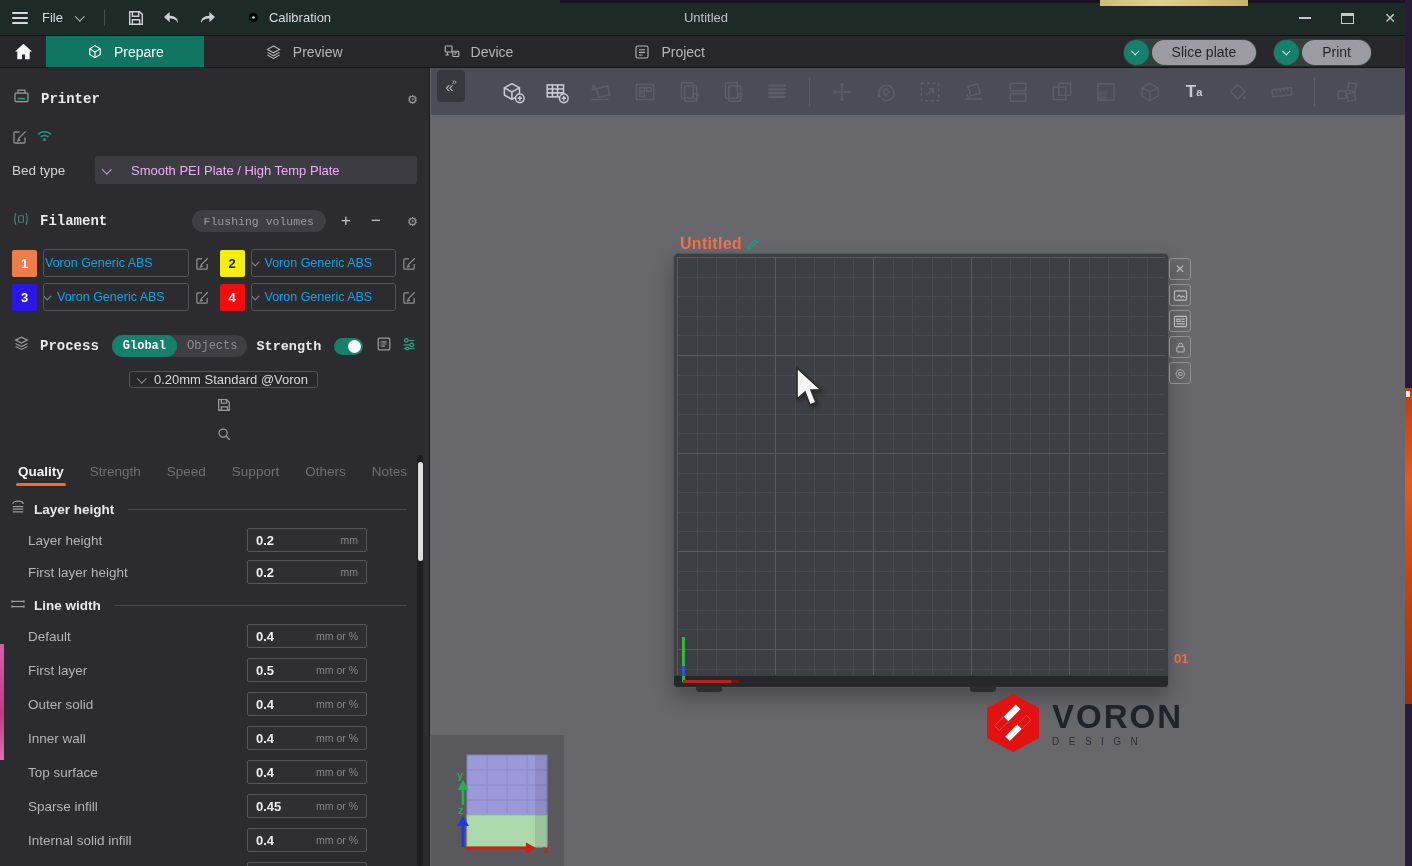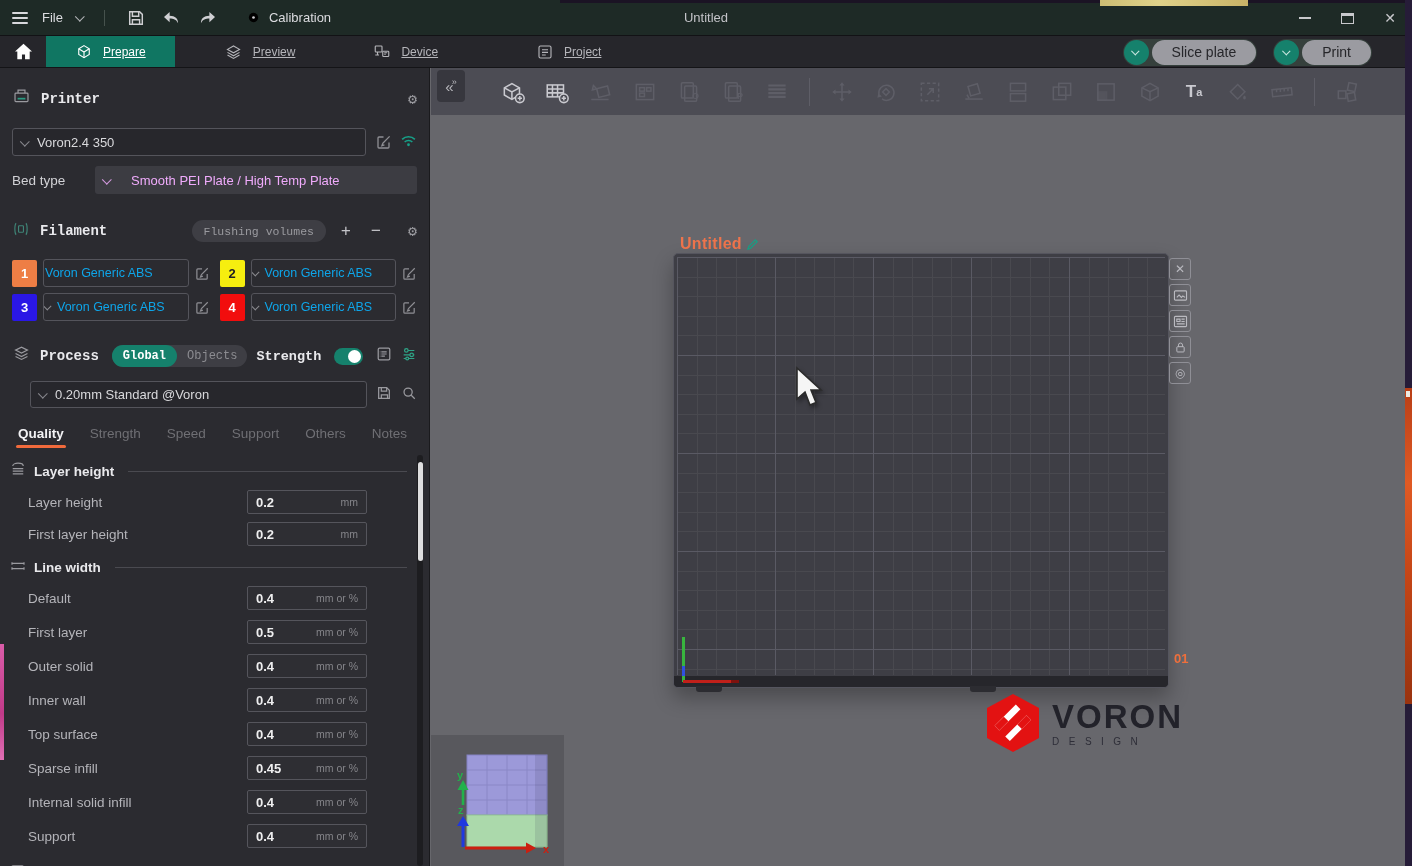--- a/index.html
+++ b/index.html
@@ -23,21 +23,21 @@
   .tb-title { position:absolute; left:0; right:0; text-align:center; font-size:13px; color:#c3c3c8; pointer-events:none; }
   .tb-controls { position:absolute; right:16px; top:0; height:36px; display:flex; align-items:center; gap:30px; color:#c8c8cc; }
   .wc-min { width:12px; height:2px; background:#c8c8cc; display:inline-block; }
   .wc-max { width:13px; height:11px; border:1.5px solid #c8c8cc; border-top-width:3px; display:inline-block; }
   .wc-close { font-size:14px; line-height:1; }
 
   
   .navbar { position:absolute; left:0; top:36px; width:1412px; height:32px; background:#26262b;
             display:flex; align-items:stretch; border-bottom:1px solid #141417; }
   .nav-home { width:46px; display:flex; align-items:center; justify-content:center; }
-  .nav-tab { display:flex; align-items:center; gap:10px; padding:0 29px; font-size:12px; color:#b5b5ba;text-decoration:underline; }
+  .nav-tab { display:flex; align-items:center; gap:10px; padding:0 40px; font-size:14px; color:#b5b5ba; }
   .nav-tab svg { stroke:#b5b5ba; fill:none; stroke-width:1.5; }
   .nav-tab.active { background:#107662; color:#fff; }
   .nav-tab.active svg { stroke:#fff; }
   .nav-tab.gap { margin-left:20px; }
   .nav-actions { position:absolute; right:40px; top:0; height:32px; display:flex; align-items:center; gap:16px; }
   .action-btn { display:flex; align-items:center; background:#35403c; border-radius:14px; height:27px; padding:1px; }
   .ab-chev { width:25px; height:25px; border-radius:50%; background:#15816c; color:#eafaf5;
              display:flex; align-items:center; justify-content:center; flex:0 0 25px; }
   .ab-chev .chev { width:6px; height:6px; }
   .ab-label { background:#9b9ba1; color:#26262a; font-size:14px; height:25px; display:flex; align-items:center;
@@ -78,21 +78,21 @@
 
   .proc-header { height:30px; margin-top:20px; gap:9px; }
   .seg { display:flex; background:#3e3e44; border-radius:11px; height:22px; align-items:center; margin-left:4px; }
   .seg-on { background:#15816c; color:#fff; font-size:12px; border-radius:11px; height:22px;
             display:flex; align-items:center; padding:0 11px; font-weight:bold; }
   .seg-off { color:#8c8c91; font-size:12px; padding:0 10px; }
   .adv-label { color:#e9e9ec; font-size:13.5px; font-weight:bold; margin-left:auto; }
   .toggle { width:31px; height:17px; border-radius:9px; background:#15816c; position:relative; margin:0 4px; }
   .toggle i { position:absolute; right:2px; top:2px; width:13px; height:13px; border-radius:50%; background:#fff; }
 
-  .preset-row { margin:10px 12px 0 30px; display:flex; align-items:center; gap:9px; }
+  .preset-row { margin:10px 12px 0 30px; display:flex; align-items:center; gap:9px;flex-direction:column; }
   .preset-row .selbox { flex:1; height:27px; }
 
   .qtabs { display:flex; align-items:flex-end; gap:0; margin:12px 0 0; padding:0 18px; height:28px; }
   .qtab { font-size:13.5px; color:#6f6f74; padding:0 0 7px; margin-right:26px; position:relative; }
   .qtab.active { color:#f2f2f4; font-weight:bold; }
   .qtab.active::after { content:""; position:absolute; left:-2px; right:-2px; bottom:0; height:3px;
                         background:#f06a3c; border-radius:2px; }
 
   .params { position:relative; }
   .sec-header { display:flex; align-items:center; gap:8px; padding:0 8px 0 10px; height:22px; }
@@ -274,24 +274,20 @@
         <svg width="19" height="19" viewBox="0 0 22 22">
             <rect x="3.5" y="7" width="15" height="10" rx="1"></rect>
             <path d="M7 7V3.5h8V7"></path>
             <path d="M6.5 13.5h9" stroke="#2a9a81" stroke-width="2"></path>
           </svg>
       </span>
       <span class="s-title">Printer</span>
       <span class="s-gear">⚙</span>
     </div>
     <div class="printer-sel" style="display:flex;align-items:center;">
-      <div class="selbox">
-        <span class="chev"></span>
-        <span>Voron2.4 350</span>
-      </div>
       <span class="editico" style="margin-right:8px;">
         <svg width="16" height="16" viewBox="0 0 16 16">
             <path d="M13 8.5V13a1 1 0 0 1-1 1H3a1 1 0 0 1-1-1V4a1 1 0 0 1 1-1h4.5"></path>
             <path d="M6.8 9.2 13.6 2.4M6.8 9.2l-.9 2.5 2.5-.9"></path>
           </svg>
       </span>
       <span>
         <svg width="17" height="13" viewBox="0 0 16 12">
             <path d="M2 5a8.5 8.5 0 0 1 12 0M4.4 7.4a5.2 5.2 0 0 1 7.2 0" stroke="#17a088" fill="none" stroke-width="1.5"></path>
             <circle cx="8" cy="10" r="1.3" fill="#17a088"></circle>

